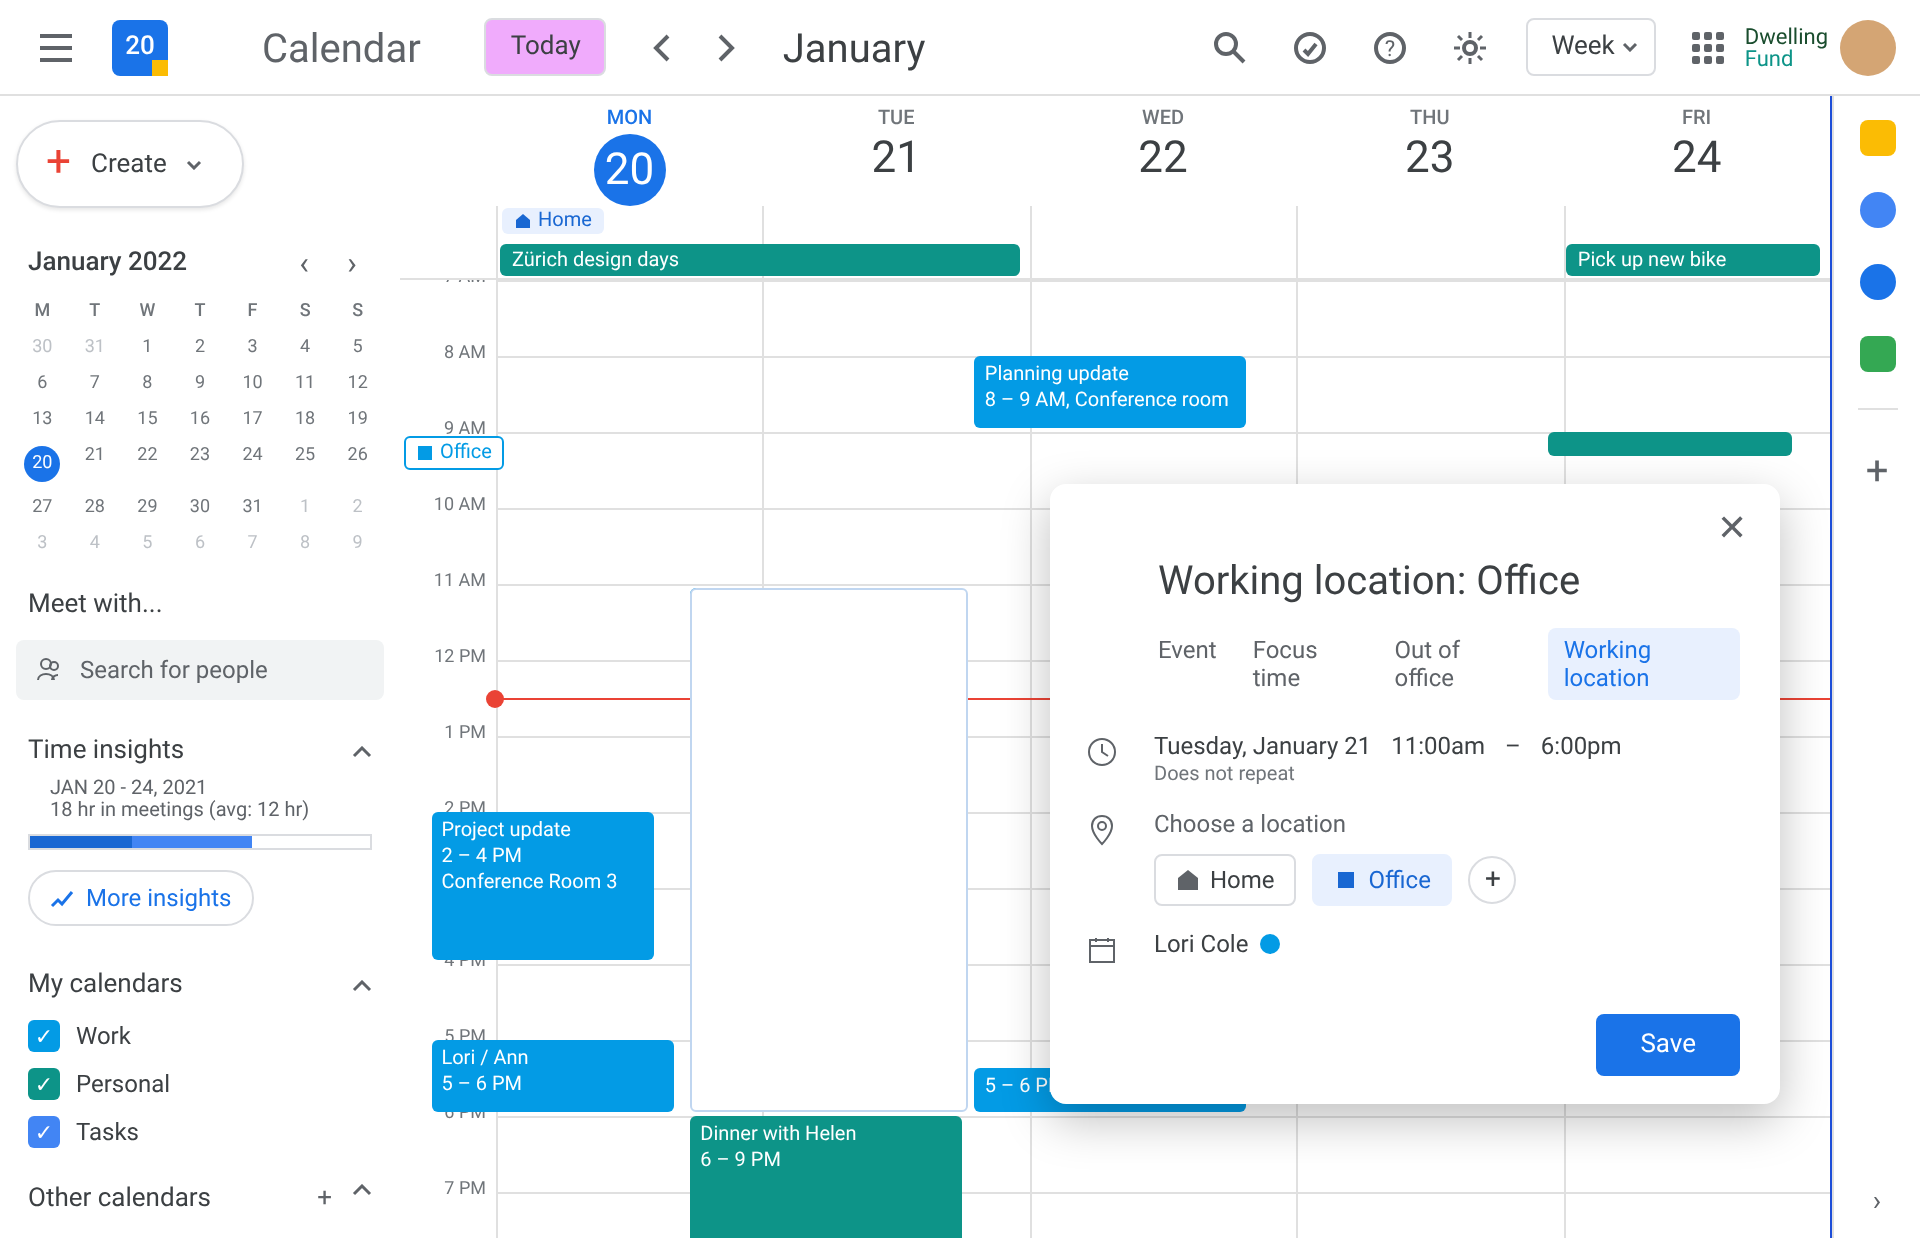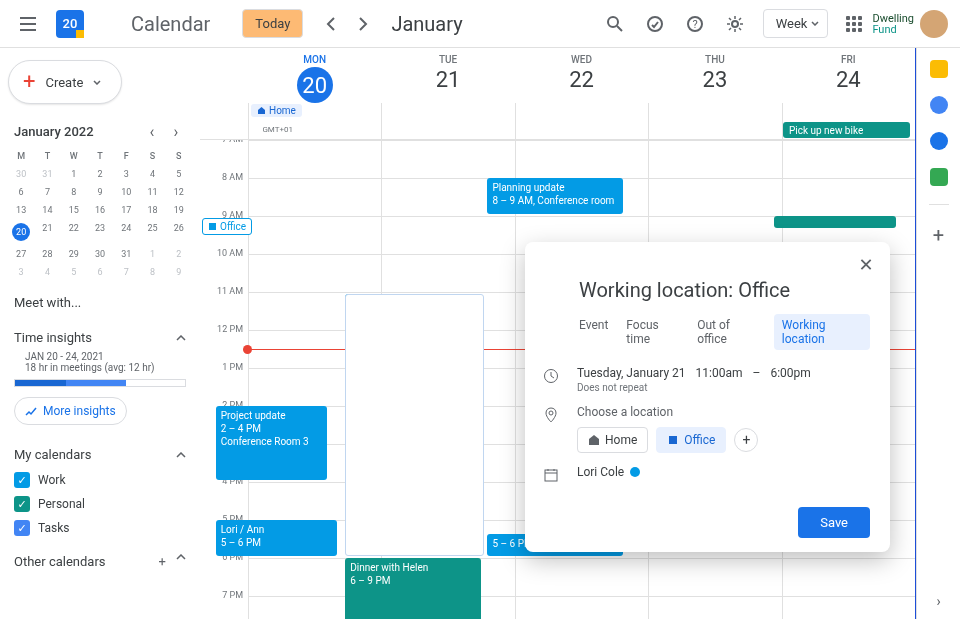--- a/index.html
+++ b/index.html
@@ -4,21 +4,21 @@
 <style>
 * { margin: 0; padding: 0; box-sizing: border-box; font-family: 'Google Sans', Roboto, Arial, sans-serif; }
 body { background: #fff; color: #3c4043; overflow: hidden; width: 960px; height: 619px; position: relative; }
 
 
 .header { height: 48px; display: flex; align-items: center; padding: 0 8px; border-bottom: 1px solid #e0e0e0; }
 .hamburger { width: 40px; height: 40px; display: flex; align-items: center; justify-content: center; cursor: pointer; border-radius: 50%; }
 .logo-box { width: 28px; height: 28px; background: #1a73e8; border-radius: 4px; display: flex; align-items: center; justify-content: center; color: #fff; font-weight: 500; font-size: 13px; margin: 0 8px; position: relative; }
 .logo-box::before { content: ''; position: absolute; bottom: 0; right: 0; width: 8px; height: 8px; background: #fbbc04; }
 .app-name { font-size: 20px; color: #5f6368; margin-right: 32px; margin-left: 39px; }
-.today-btn { border: 1px solid #dadce0; background: #fdba74; padding: 6px 12px; border-radius: 4px; font-size: 13px; color: #3c4043; cursor: pointer; margin-right: 12px; }
+.today-btn { border: 1px solid #dadce0; background: #f0abfc; padding: 6px 12px; border-radius: 4px; font-size: 13px; color: #3c4043; cursor: pointer; margin-right: 12px; }
 .nav-arrow { width: 32px; height: 32px; display: flex; align-items: center; justify-content: center; cursor: pointer; border-radius: 50%; color: #5f6368; }
 .month-label { font-size: 20px; color: #3c4043; margin-left: 12px; font-weight: 400; }
 .header-spacer { flex: 1; }
 .header-icon { width: 36px; height: 36px; display: flex; align-items: center; justify-content: center; cursor: pointer; border-radius: 50%; color: #5f6368; margin: 0 2px; }
 .view-select { border: 1px solid #dadce0; background: #fff; padding: 6px 8px 6px 12px; border-radius: 4px; font-size: 13px; cursor: pointer; display: flex; align-items: center; gap: 4px; margin: 0 8px; }
 .apps-grid { display: grid; grid-template-columns: repeat(3, 4px); grid-template-rows: repeat(3, 4px); gap: 2px; cursor: pointer; margin: 0 10px; }
 .apps-grid span { background: #5f6368; border-radius: 1px; }
 .org-badge { font-size: 11px; font-weight: 400; color: #1a4d2e; line-height: 1; margin-right: 6px; }
 .avatar { width: 28px; height: 28px; border-radius: 50%; background: #d4a574; margin-right: 4px; }
 
@@ -271,20 +271,28 @@
           <div class="mini-cell dim"><span>6</span></div>
           <div class="mini-cell dim"><span>7</span></div>
           <div class="mini-cell dim"><span>8</span></div>
           <div class="mini-cell dim"><span>9</span></div>
         </div>
       </div>
 
     <div class="section-title">
       <span>Meet with...</span>
     </div>
+    <div class="search-people">
+      <svg width="14" height="14" viewBox="0 0 14 14">
+          <circle cx="5" cy="4" r="2.5" stroke="#5f6368" fill="none"></circle>
+          <circle cx="9" cy="5" r="2" stroke="#5f6368" fill="none"></circle>
+          <path d="M1 12c0-2 2-3 4-3s4 1 4 3M8 12c0-1.5 1.5-2.5 3-2.5" stroke="#5f6368" fill="none"></path>
+        </svg>
+      <span>Search for people</span>
+    </div>
 
     <div class="section-title">
       <span>Time insights</span>
       <svg width="10" height="6" viewBox="0 0 10 6">
           <path d="M1 5l4-4 4 4" stroke="#5f6368" stroke-width="1.5" fill="none"></path>
         </svg>
     </div>
     <div class="insights-sub">JAN 20 - 24, 2021</div>
     <div class="insights-sub">18 hr in meetings (avg: 12 hr)</div>
     <div class="insights-bar">
@@ -371,20 +379,21 @@
             <div class="slot"></div>
             <div class="slot"></div>
         </div>
         <div class="allday-row">
           <div class="allday-label">GMT+01</div>
           <div class="slot"></div>
             <div class="slot"></div>
             <div class="slot"></div>
             <div class="slot"></div>
             <div class="slot"></div>
+          <div class="allday-event" style="left:2px;width:39%">Zürich design days</div>
           <div class="allday-event" style="left:80.2%;width:19%">Pick up new bike</div>
         </div>
       </div>
 
       <div class="time-grid" id="time-grid">
           <div class="hour-row">
             <div class="hour-label">7 AM</div>
             <div class="day-col"></div>
             <div class="day-col"></div>
             <div class="day-col"></div>

